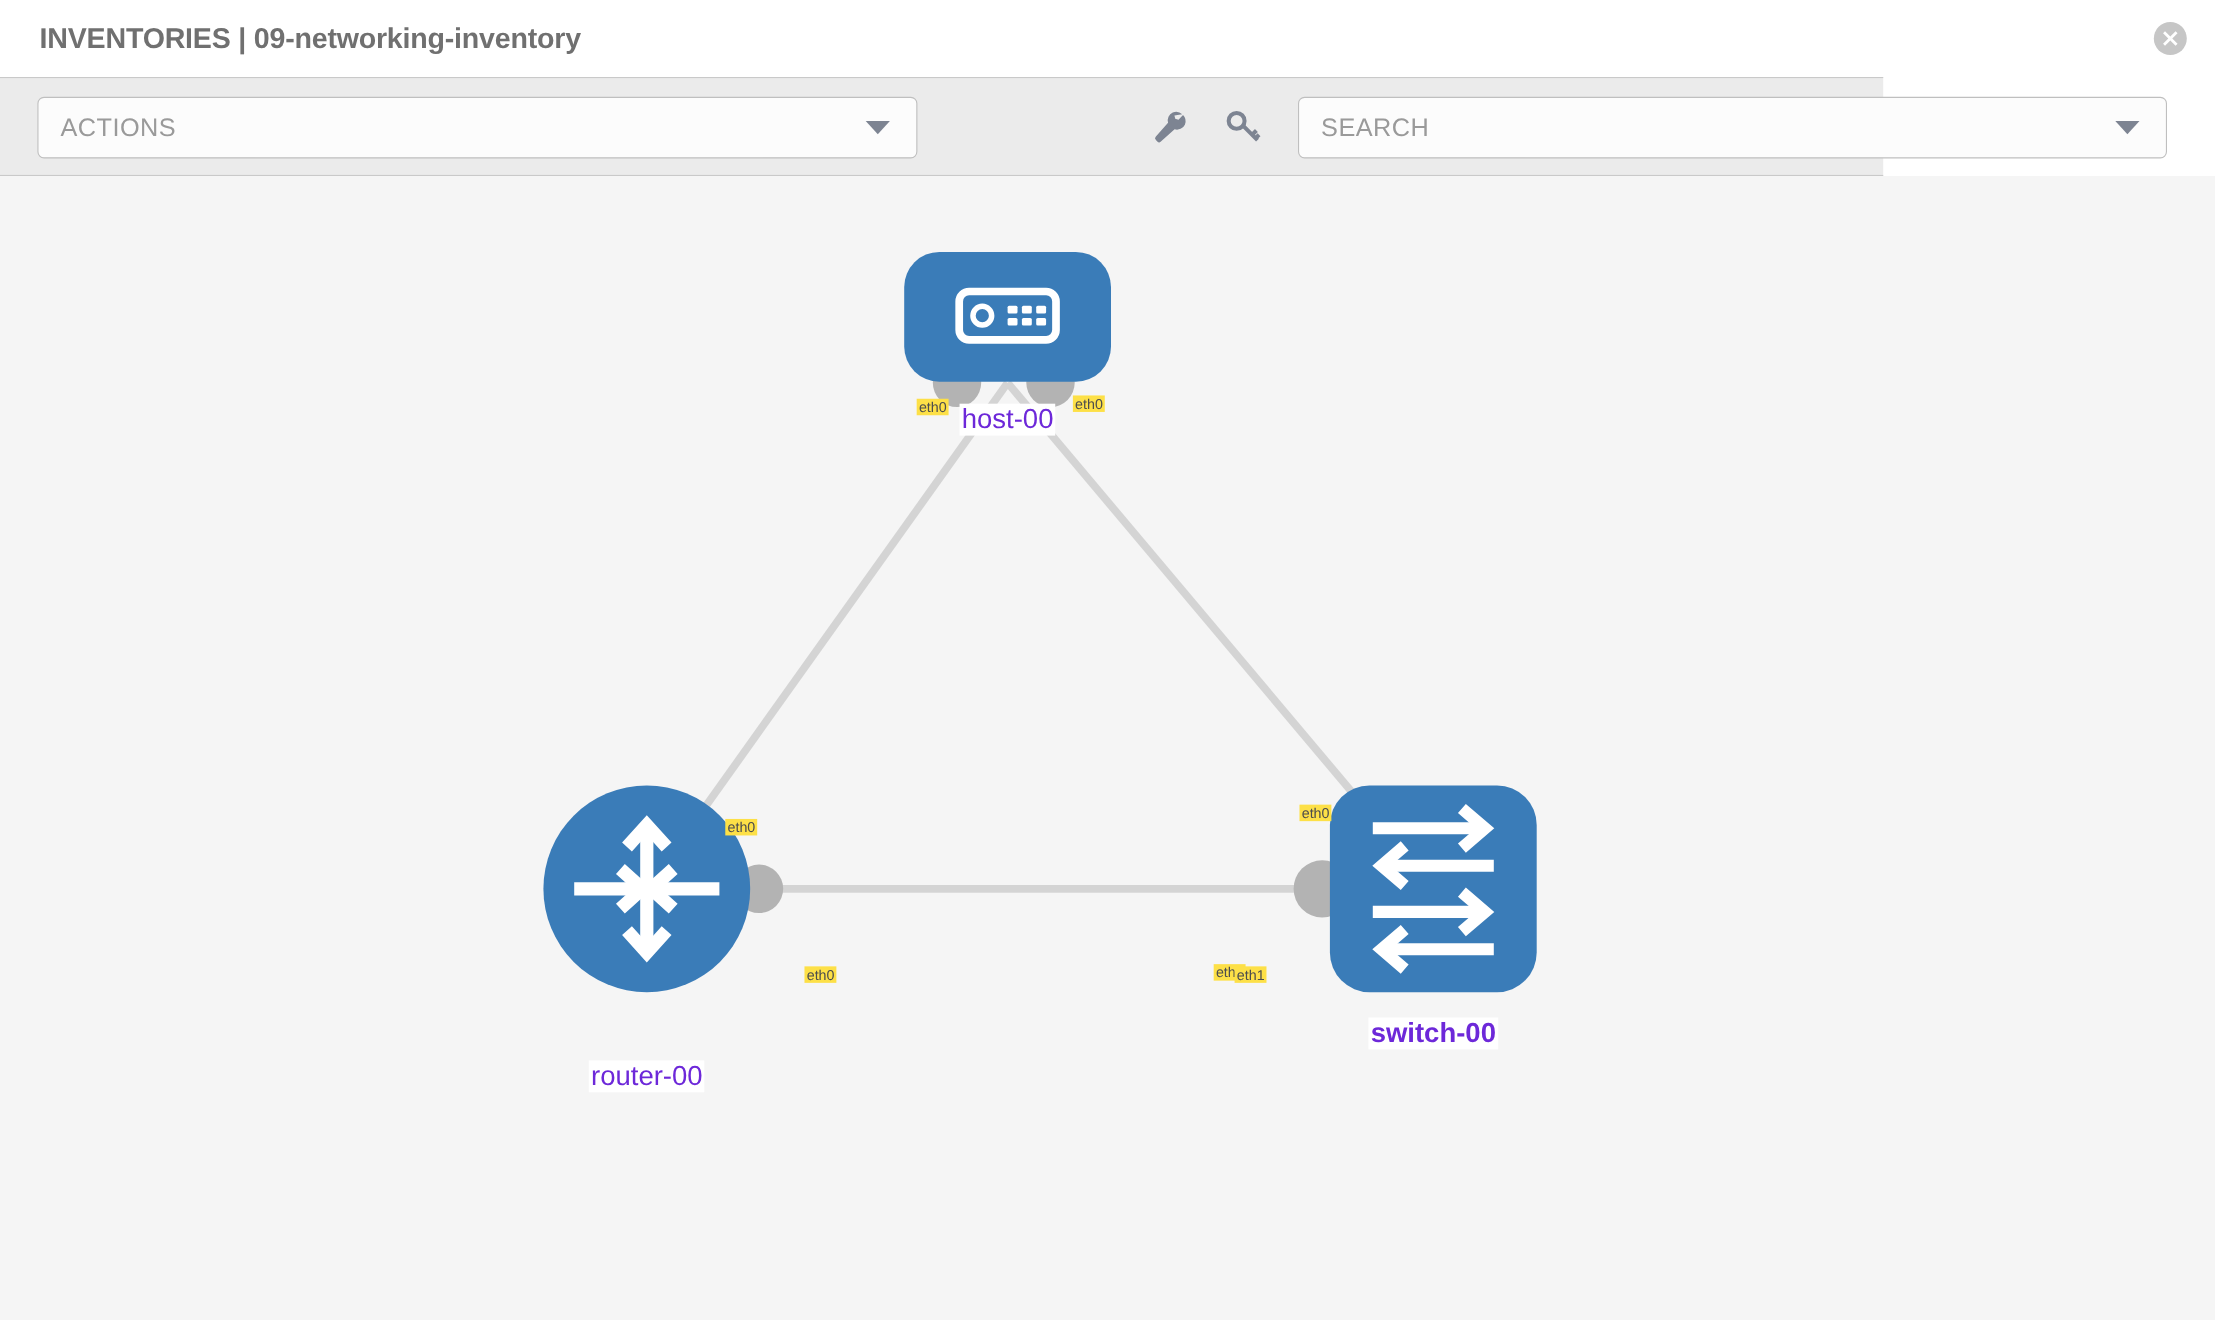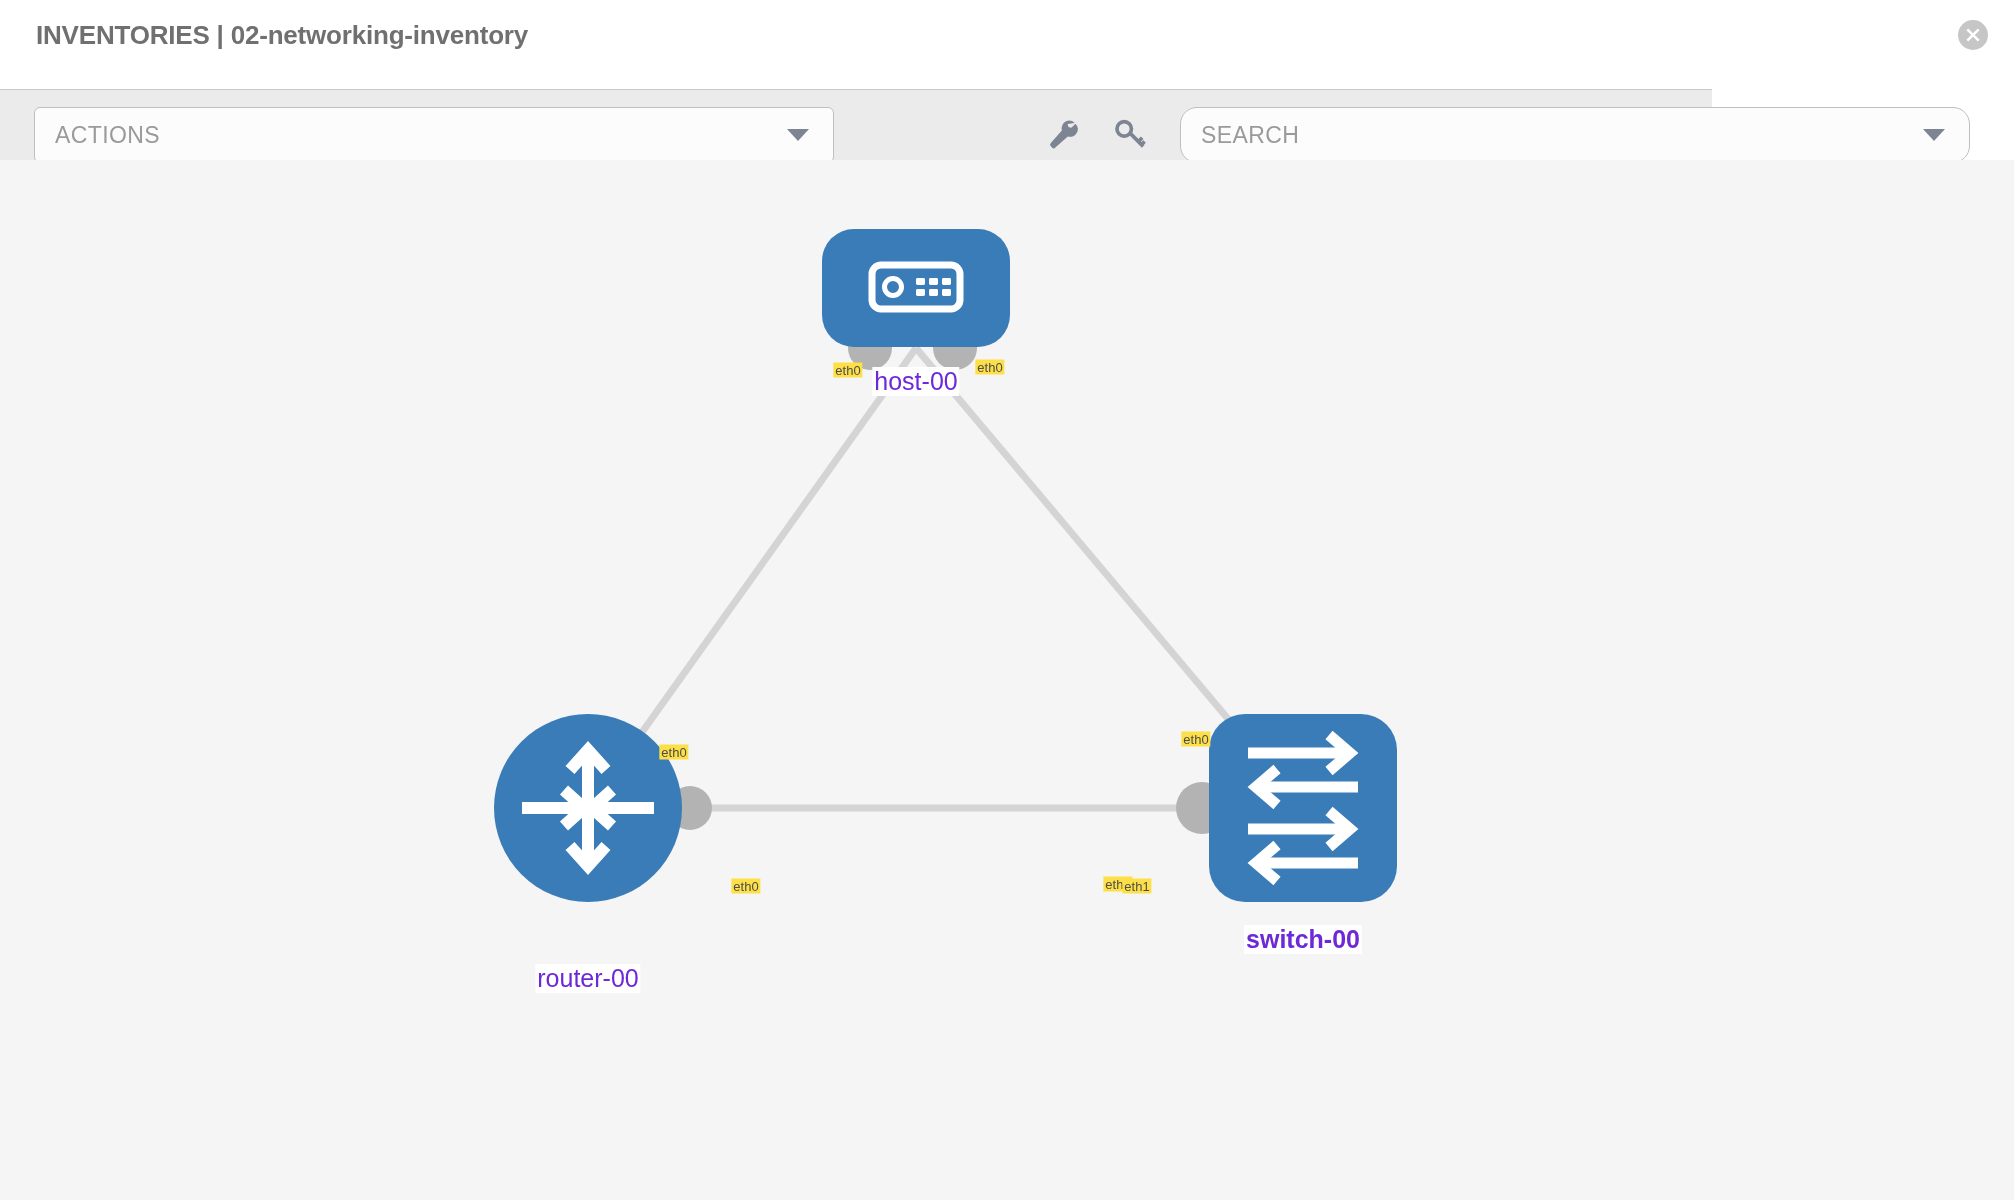--- a/index.html
+++ b/index.html
@@ -60,21 +60,20 @@
   .toolbar {
     position: absolute;
     left: 0; top: 70px;
     width: 1712px;
     height: 90px;
     background: #ebebeb;
     border-top: 1px solid #c9c9c9;
     border-bottom: 1px solid #c9c9c9;
     display: flex;
     align-items: center;
-    margin-top: 19px;
   }
 
   .actions-select {
     position: absolute;
     left: 34px;
     top: 17px;
     width: 800px;
     height: 56px;
     background: #fcfcfc;
     border: 1px solid #bfbfbf;
@@ -115,21 +114,21 @@
   .tool-icon.key    { left: 1108px; }
 
   .search-box {
     position: absolute;
     left: 1180px;
     top: 17px;
     width: 790px;
     height: 56px;
     background: #fcfcfc;
     border: 1px solid #bfbfbf;
-    border-radius: 17px;
+    border-radius: 6px;
     display: flex;
     align-items: center;
     cursor: text;
   }
   .search-box .placeholder {
     margin-left: 20px;
     font-size: 23px;
     color: #9a9a9a;
     letter-spacing: 0.4px;
   }
@@ -241,21 +240,21 @@
     transform: translate(-50%, -50%);
     cursor: grab;
   }
 </style>
 </head>
 <body>
 
 <div id="app">
 
   <div class="header">
-    <div class="page-title">INVENTORIES | 02-networking-inventory</div>
+    <div class="page-title">INVENTORIES | 09-networking-inventory</div>
     <div class="close-btn">
       <svg width="18" height="18" viewBox="0 0 18 18">
         <path d="M4.2 2.4 L9 7.2 L13.8 2.4 L15.6 4.2 L10.8 9 L15.6 13.8 L13.8 15.6 L9 10.8 L4.2 15.6 L2.4 13.8 L7.2 9 L2.4 4.2 Z" fill="#ffffff"></path>
       </svg>
     </div>
   </div>
 
   <div class="toolbar">
 
     <div class="actions-select">

